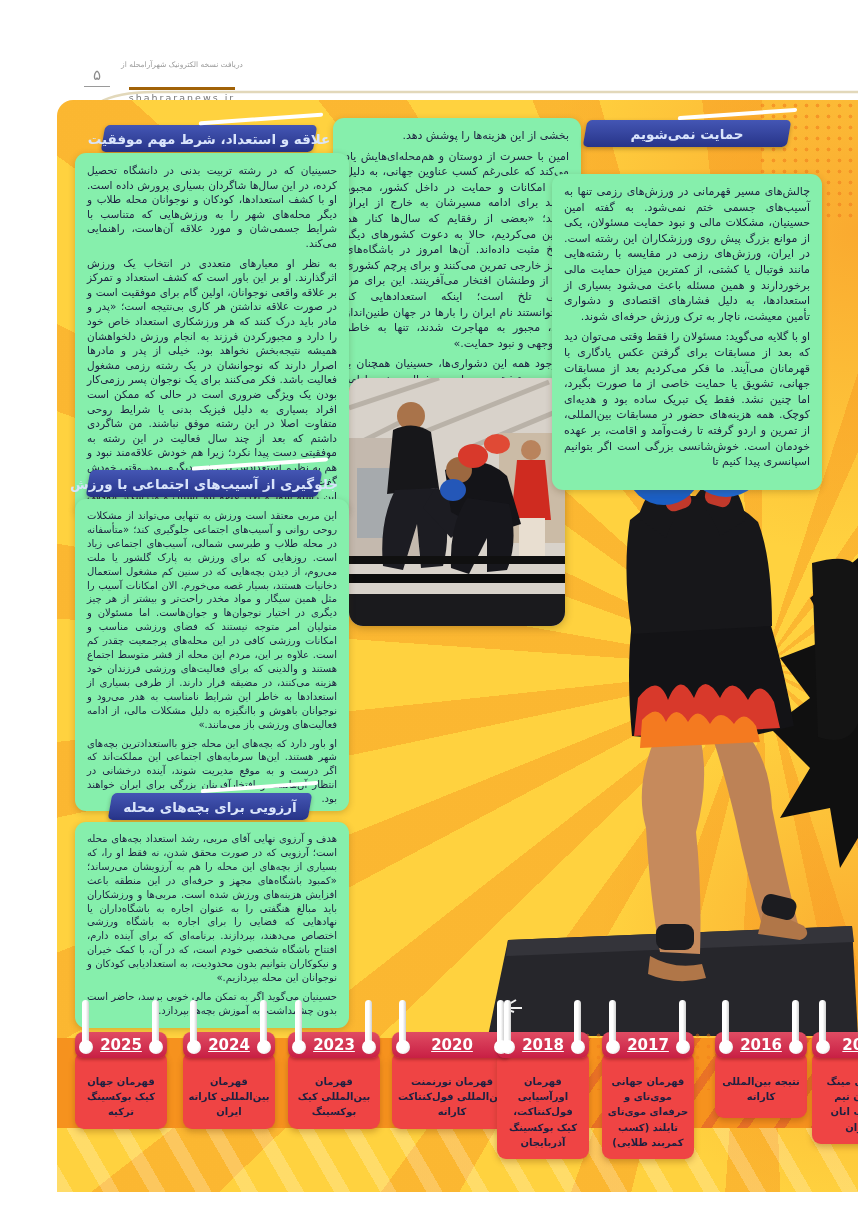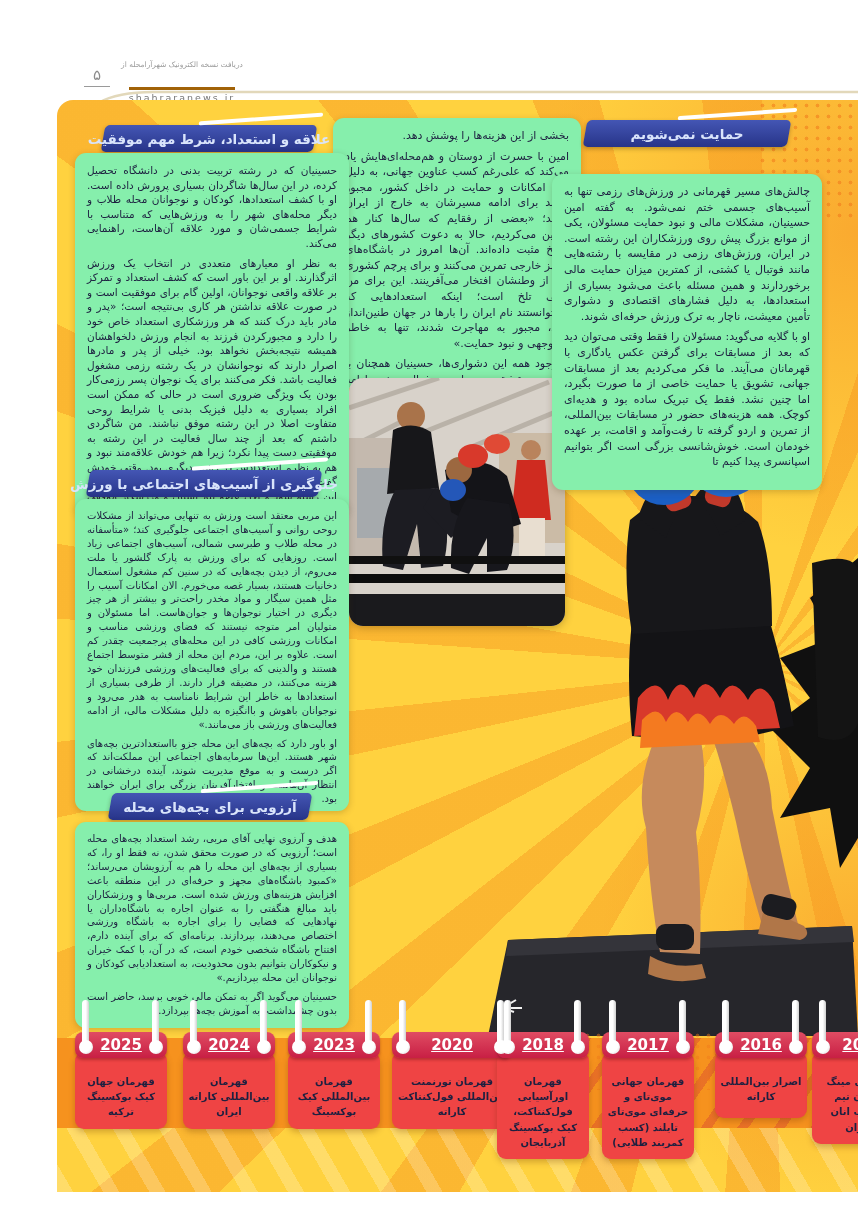--- a/index.html
+++ b/index.html
@@ -284,21 +284,21 @@
       <div class="tl-item" style="left: 707px; margin-left: 8px;">
         <div class="tl-pin tl-pin-l">
           <div class="stem"></div>
           <div class="head"></div>
         </div>
         <div class="tl-pin tl-pin-r">
           <div class="stem"></div>
           <div class="head"></div>
         </div>
         <div class="tl-pill">2016</div>
-        <div class="tl-card">اصرار بین‌المللی کاراته</div>
+        <div class="tl-card">نتیجه بین‌المللی کاراته</div>
       </div>
       <div class="tl-item" style="left: 812px;">
         <div class="tl-pin tl-pin-l">
           <div class="stem"></div>
           <div class="head"></div>
         </div>
         <div class="tl-pin tl-pin-r"></div>
         <div class="tl-pill">201</div>
         <div class="tl-card">آسیایی مینگ تهران تیم منتخب انان ایران</div>
       </div>

